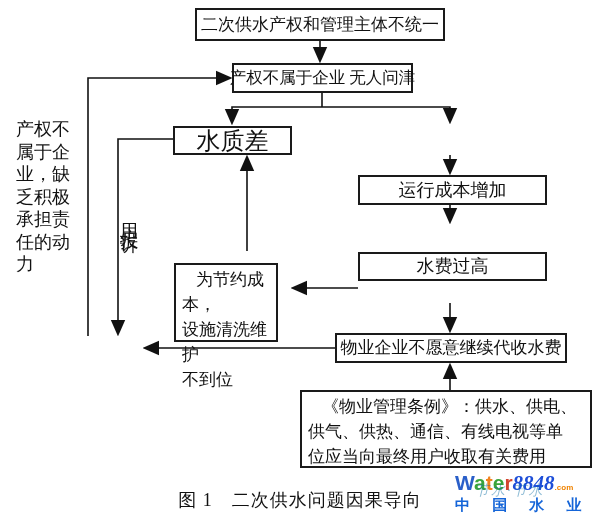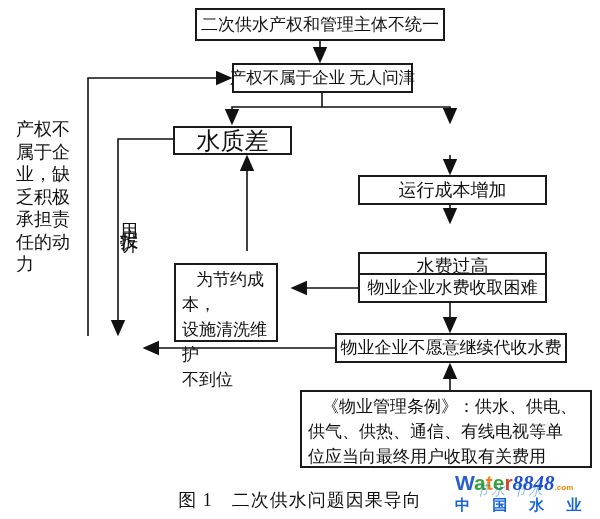--- a/index.html
+++ b/index.html
@@ -89,21 +89,20 @@
       <path d="M335,348 L145,348" marker-end="url(#arr)"></path>
       <path d="M450,390 L450,365" marker-end="url(#arr)"></path>
     </g>
   </svg>
 
   <div class="node" id="node-root">二次供水产权和管理主体不统一</div>
   <div class="node" id="node-neglect">产权不属于企业 无人问津</div>
   <div class="node" id="node-quality">水质差</div>
   <div class="node" id="node-cost">运行成本增加</div>
   <div class="node" id="node-fee-high">水费过高</div>
-  <div class="node" id="node-collect-hard">物业企业水费收取困难</div>
   <div class="node" id="node-unwilling">物业企业不愿意继续代收水费</div>
   <div class="node multiline" id="node-regulation">《物业管理条例》：供水、供电、
 供气、供热、通信、有线电视等单
 位应当向最终用户收取有关费用</div>
   <div class="node multiline" id="node-maintain">为节约成本，
 设施清洗维护
 不到位</div>
 
   <div id="left-note">产权不属于企业，缺乏积极承担责任的动力</div>
   <div id="user-complaint">用户投诉</div>

